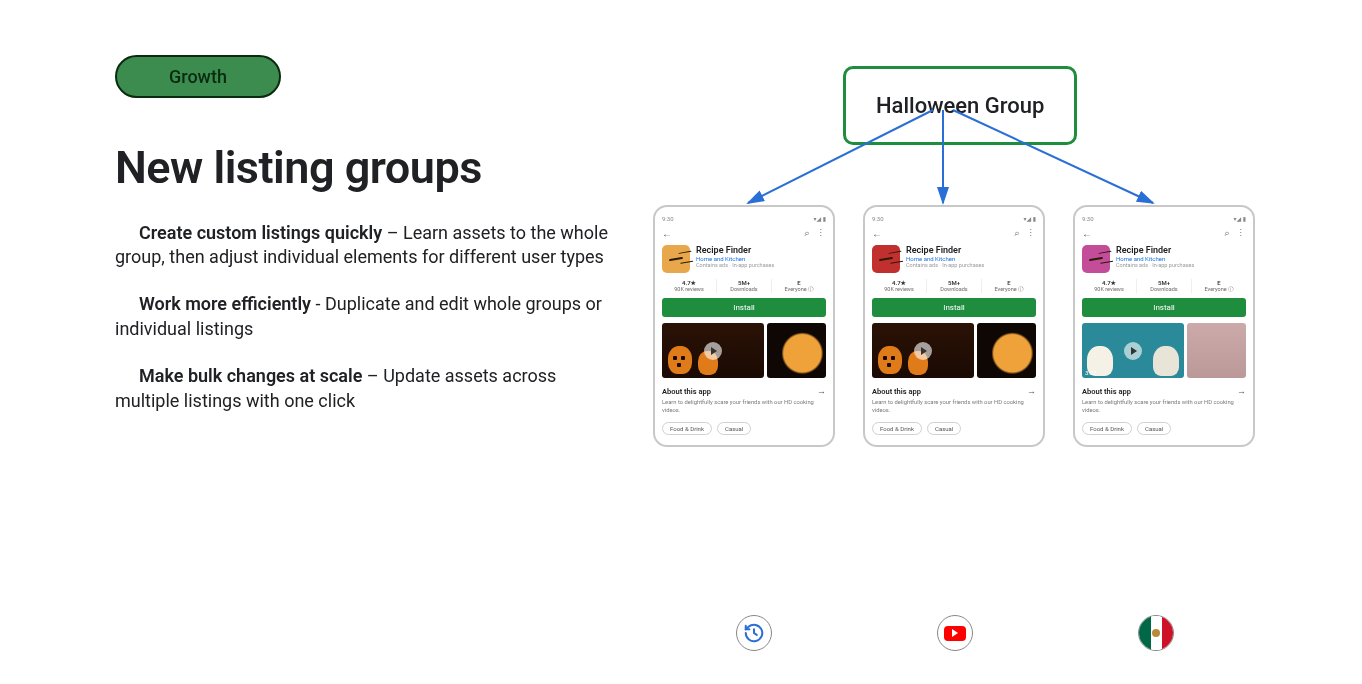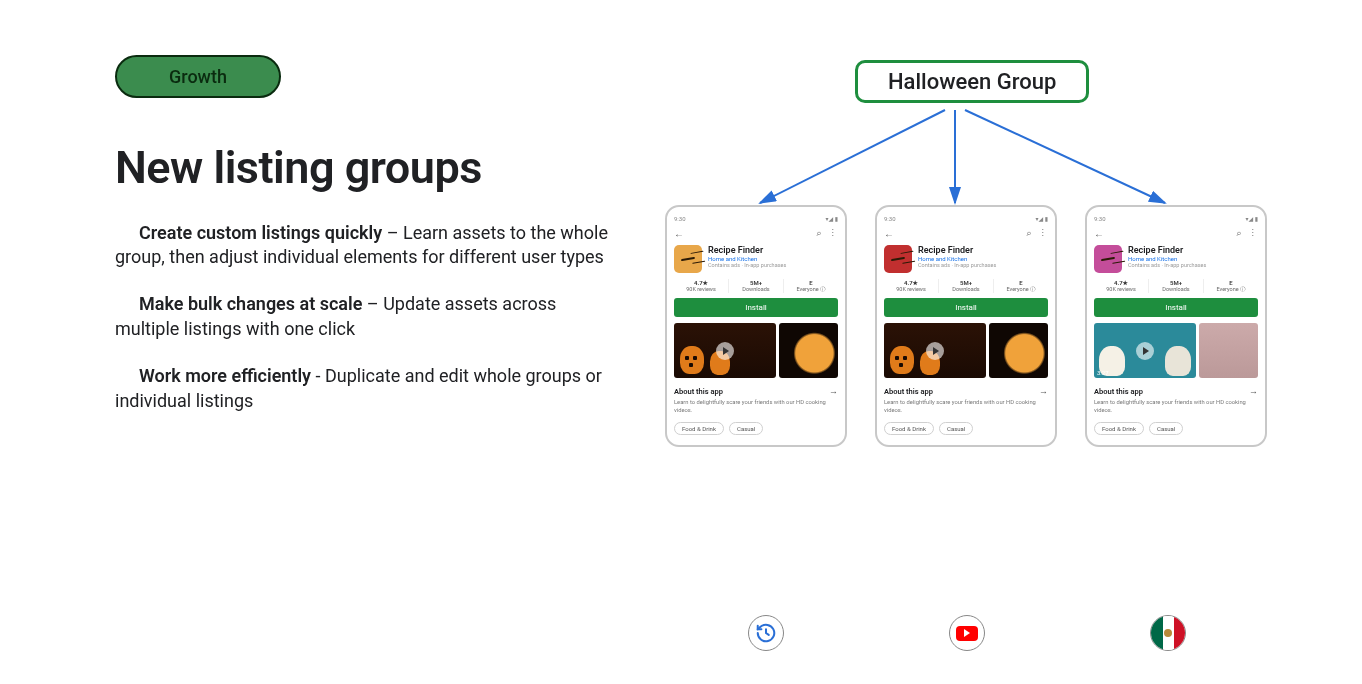--- a/index.html
+++ b/index.html
@@ -7,21 +7,21 @@
     font-family: -apple-system, BlinkMacSystemFont, "Segoe UI", Roboto, Arial, sans-serif;
     background: #fff;
     width: 1362px;
     height: 684px;
     position: relative;
     color: #202124;
   }
   .slide {
     display: flex;
     padding: 55px 50px 30px 115px;
-    gap: 40px;
+    gap: 28px;
   }
   .left { width: 510px; }
   .pill {
     display: inline-block;
     background: #3b8c4e;
     border: 2px solid #0a2b0f;
     border-radius: 28px;
     padding: 9px 52px;
     font-size: 18px;
     color: #0a2b0f;
@@ -43,24 +43,24 @@
     font-weight: 400;
   }
   .bullet b { font-weight: 600; margin-left: 24px; }
 
   .right {
     position: relative;
     flex: 1;
   }
   .group-box {
     position: absolute;
-    left: 190px; top: 5px;
+    left: 190px; top: 11px;
     border: 3px solid #1e8e3e;
     border-radius: 10px;
-    padding: 6px 30px;
+    padding: 24px 30px;
     font-size: 22px;
     font-weight: 500;
     color: #202124;
     background: #fff;
   }
   svg.arrows {
     position: absolute;
     left: 0; top: 0;
     width: 640px; height: 220px;
     pointer-events: none;
@@ -150,24 +150,24 @@
 <body>
 
 <div class="slide">
   <div class="left">
     <div class="pill">Growth</div>
     <h1 class="heading">New listing groups</h1>
     <p class="bullet">
       <b>Create custom listings quickly</b><span> – </span><span>Learn assets to the whole group, then adjust individual elements for different user types</span>
     </p>
     <p class="bullet">
-      <b>Make bulk changes at scale</b><span> – </span><span>Update assets across multiple listings with one click</span>
+      <b>Work more efficiently</b><span> - </span><span>Duplicate and edit whole groups or individual listings</span>
     </p>
     <p class="bullet">
-      <b>Work more efficiently</b><span> - </span><span>Duplicate and edit whole groups or individual listings</span>
+      <b>Make bulk changes at scale</b><span> – </span><span>Update assets across multiple listings with one click</span>
     </p>
   </div>
 
   <div class="right">
     <div class="group-box">Halloween Group</div>
 
     <svg class="arrows">
       <defs>
         <marker id="ah" markerWidth="10" markerHeight="10" refX="8" refY="3" orient="auto">
           <path d="M0,0 L9,3 L0,6 Z" fill="#2a6fd6"></path>

